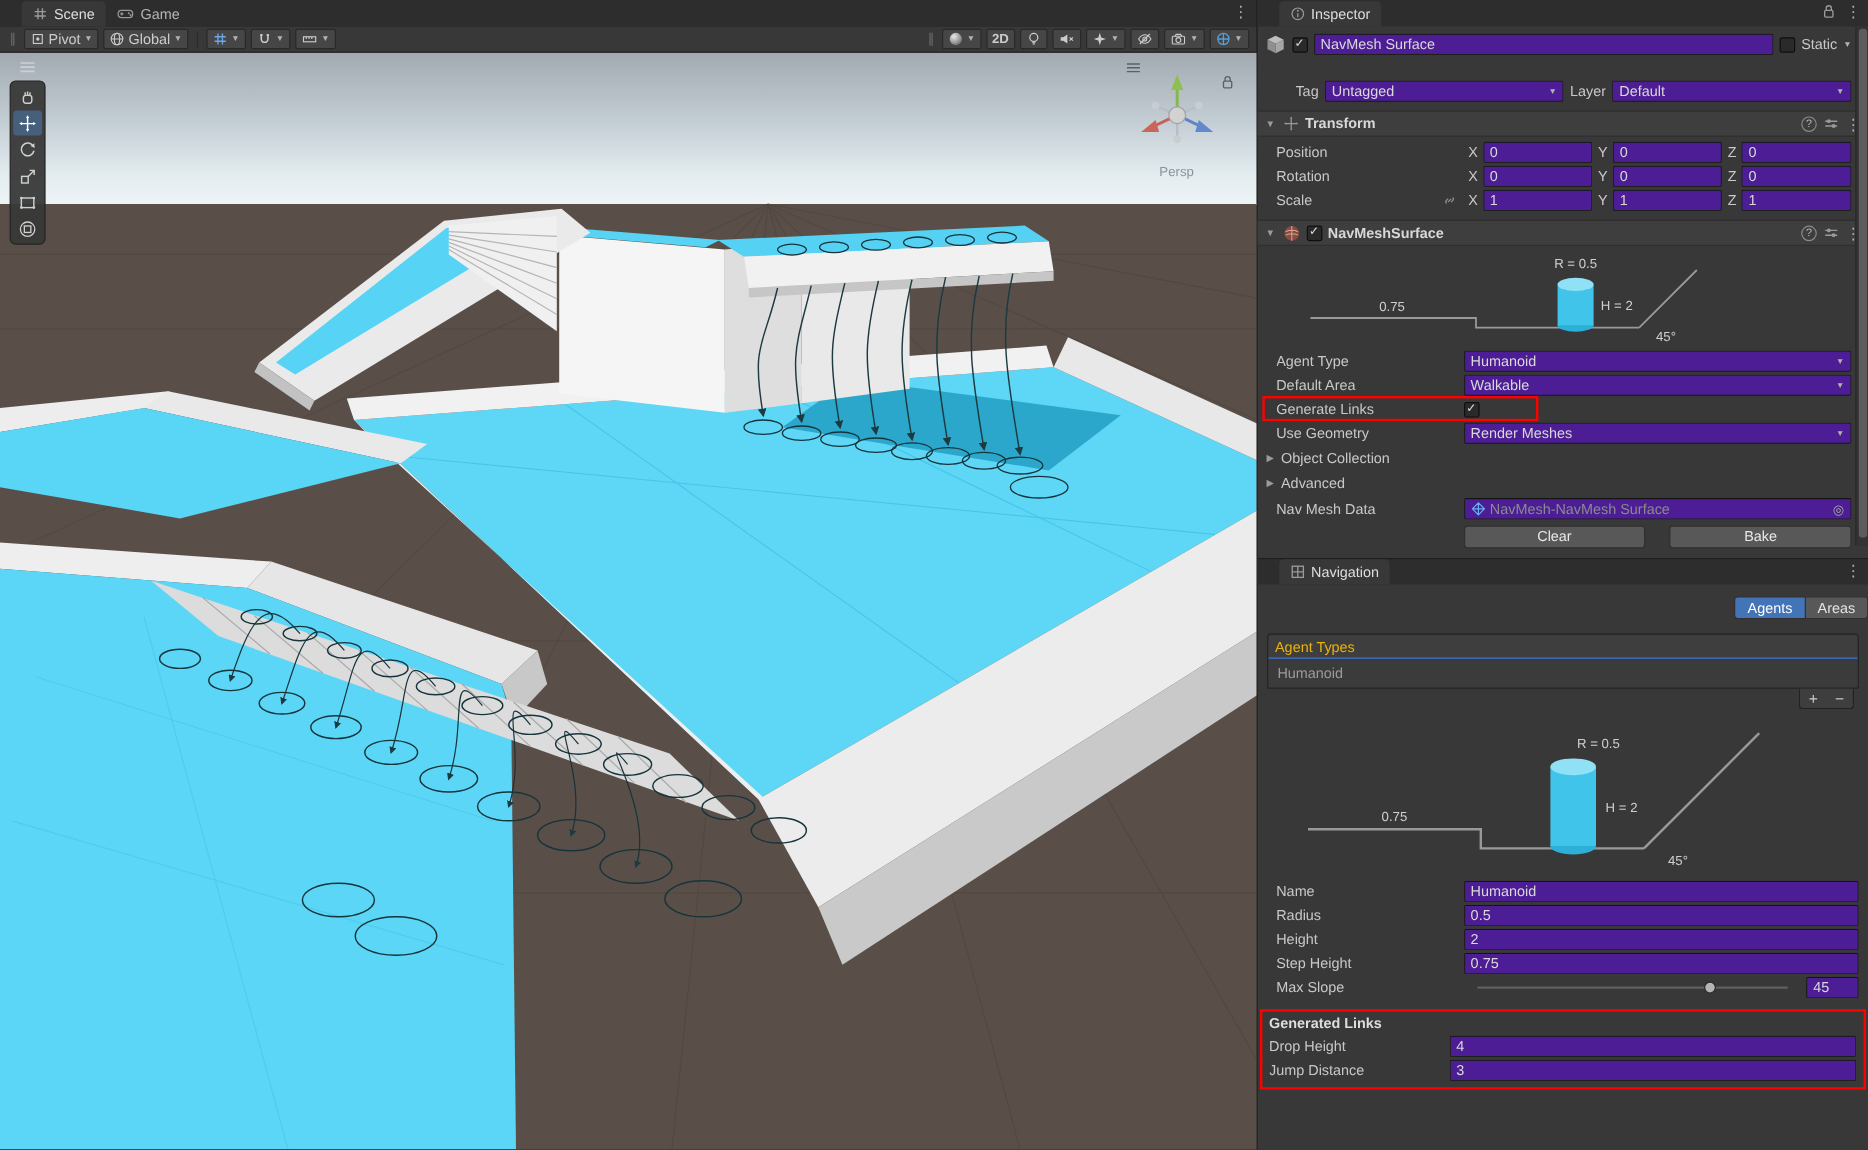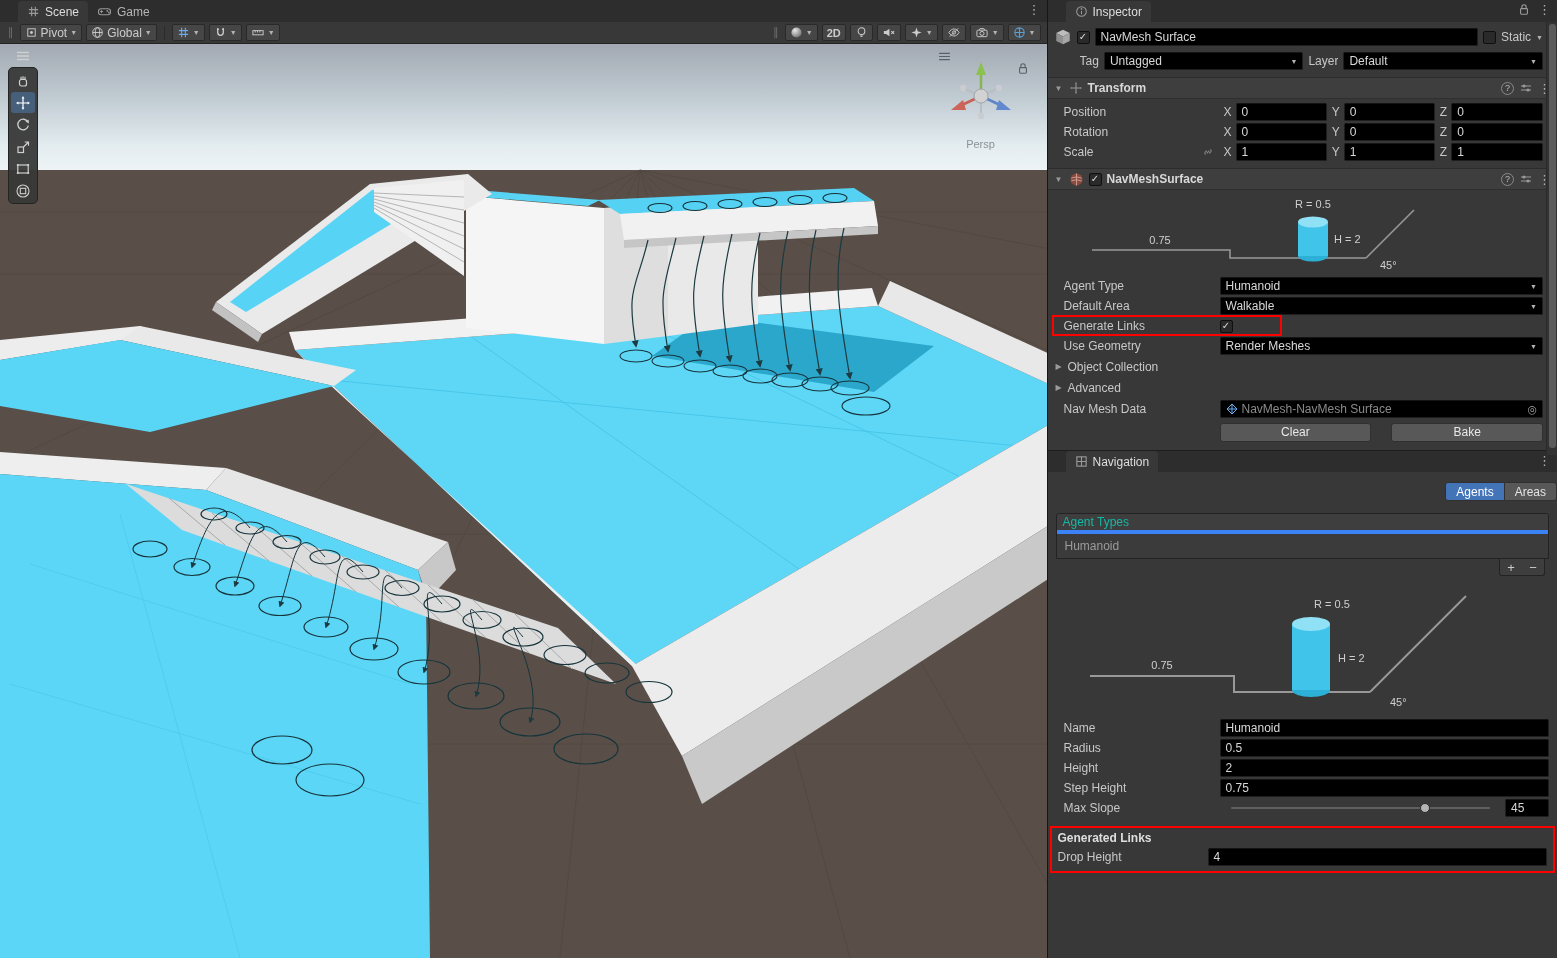--- a/index.html
+++ b/index.html
@@ -30,23 +30,23 @@
   .tool.active{background:#46607c}
   
   .gizmo{position:absolute;right:16px;top:6px;width:100px;text-align:center}
   .persp{color:#8b9299;font-size:11px;margin-top:-4px}
   .ov-menu{position:absolute;right:96px;top:8px}
   .ov-lock{position:absolute;right:18px;top:18px}
   
   .insp{width:536px;background:#383838;display:flex;flex-direction:column;position:relative}
   .go-block{padding:4px 6px 6px 6px}
   .go-r1{display:flex;align-items:center;gap:5px;height:22px;padding-right:8px}
-  .go-r2{display:flex;align-items:center;gap:5px;height:20px;margin-top:3px;padding:0 8px 0 26px}
+  .go-r2{display:flex;align-items:center;gap:5px;height:20px;margin-top:18px;padding:0 8px 0 26px}
   .lbl{color:#c8c8c8;white-space:nowrap;overflow:hidden}
-  .field{height:18px;background:#000000;border:1px solid #1e1e1e;border-top-color:#141414;border-radius:2px;display:flex;align-items:center;padding:0 5px;color:#d8d8d8;white-space:nowrap;overflow:hidden}
+  .field{height:18px;background:#4c1d95;border:1px solid #1e1e1e;border-top-color:#141414;border-radius:2px;display:flex;align-items:center;padding:0 5px;color:#d8d8d8;white-space:nowrap;overflow:hidden}
   .dd{justify-content:space-between;gap:4px}
   .grow{flex:1}
   .chk{width:13px;height:13px;background:#2a2a2a;border:1px solid #0f0f0f;border-radius:2px;display:flex;align-items:center;justify-content:center;font-size:10px;color:#dddddd;flex:none}
   .chk span{margin-top:-1px}
   .header{height:22px;background:#3e3e3e;border-top:1px solid #2c2c2c;border-bottom:1px solid #2f2f2f;display:flex;align-items:center;gap:5px;padding:0 6px;color:#d8d8d8;flex:none}
   .htitle{font-weight:bold}
   .fold{font-size:8px;color:#9a9a9a;width:10px;text-align:center}
   .hspace{flex:1}
   .help{width:13px;height:13px;border-radius:50%;border:1px solid #8a8a8a;color:#bdbdbd;font-size:9px;display:flex;align-items:center;justify-content:center}
   .t-rows{padding:3px 0 6px}
@@ -70,21 +70,21 @@
   .pb8{height:8px;flex:none}
   
   .nav-tabbar{border-top:1px solid #1e1e1e}
   .nav-body{padding-top:6px}
   .seg{display:flex;justify-content:flex-end;margin-top:4px}
   .segbtn{height:19px;padding:0 10px;background:#585858;border:1px solid #303030;color:#e4e4e4;display:flex;align-items:center}
   .segbtn.first{border-radius:3px 0 0 3px}
   .segbtn.last{border-radius:0 3px 3px 0;border-left:none}
   .segbtn.selected{background:#4374b7;color:#ffffff}
   .atbox{margin:12px 8px 0 8px;border:1px solid #232323;border-radius:3px 3px 0 0;overflow:hidden}
-  .atbox-h{height:20px;background:#3e3e3e;display:flex;align-items:center;padding-left:6px;color:#14b8a6;border-bottom:4px solid #3b82f6}
+  .atbox-h{height:20px;background:#3e3e3e;display:flex;align-items:center;padding-left:6px;color:#eab308;border-bottom:1px solid #3b82f6}
   .atbox-row{height:24px;background:#3b3b3b;display:flex;align-items:center;padding-left:8px;color:#9b9b9b}
   .atfoot{display:flex;justify-content:flex-end;margin:0 12px 0 0}
   .atfoot-inner{display:flex;background:#3e3e3e;border:1px solid #232323;border-top:none;border-radius:0 0 3px 3px}
   .pm{width:22px;height:16px;display:flex;align-items:center;justify-content:center;color:#cccccc;font-size:13px;line-height:1}
   .sliderrow{display:grid;grid-template-columns:152px 1fr 44px;height:20px;align-items:center;padding:0 8px 0 16px;column-gap:15px}
   .slider{position:relative;height:20px}
   .slider .track{position:absolute;left:0;right:0;top:9px;height:2px;background:#5f5f5f;border-radius:1px}
   .slider .handle{position:absolute;top:5px;left:calc(75% - 5px);width:10px;height:10px;border-radius:50%;background:#b4b4b4;border:1px solid #2a2a2a}
   .genbox{margin:8px 2px 0 2px;border:2px solid #ff0000;background:#383838;padding:1px 4px 4px 0}
   .gtitle{font-weight:bold;color:#dedede;padding:2px 0 2px 6px}
@@ -839,20 +839,26 @@
       </div>
 
       <div class="genbox">
         <div class="gtitle">Generated Links</div>
         <div class="row">
           <span class="lbl">Drop Height</span>
           <div class="field">
               <span>4</span>
             </div>
         </div>
+        <div class="row">
+          <span class="lbl">Jump Distance</span>
+          <div class="field">
+              <span>3</span>
+            </div>
+        </div>
       </div>
     </div>
 
     <div class="vscroll">
         <div class="thumb"></div>
       </div>
   </div>
 </div>
 
 </body></html>

